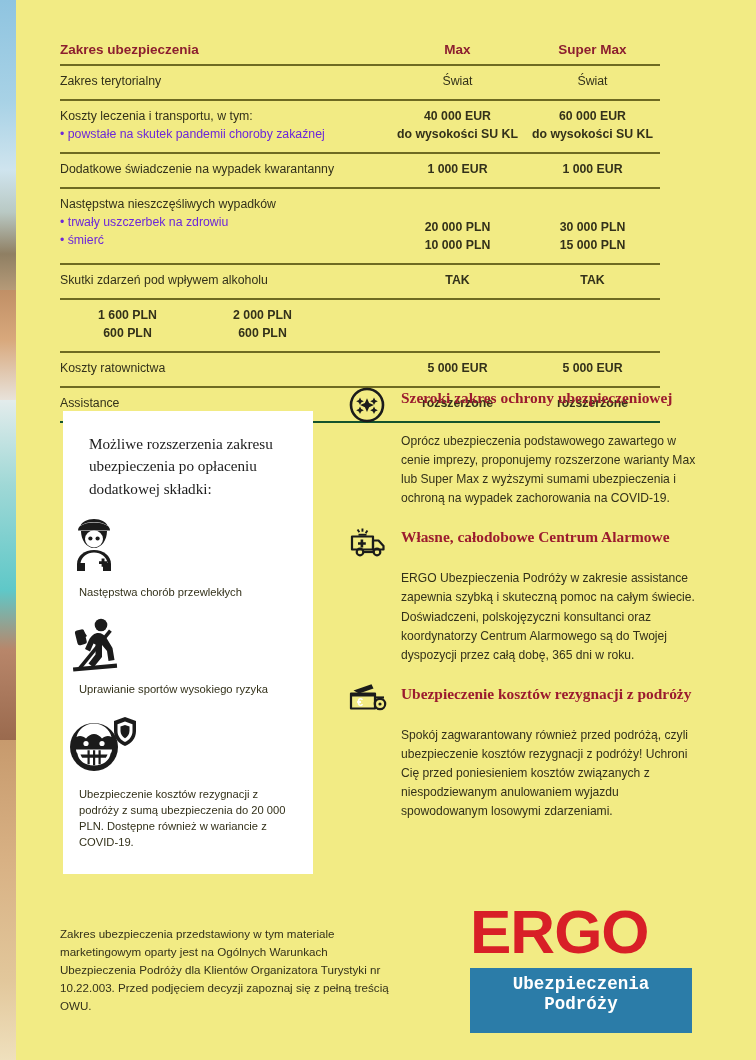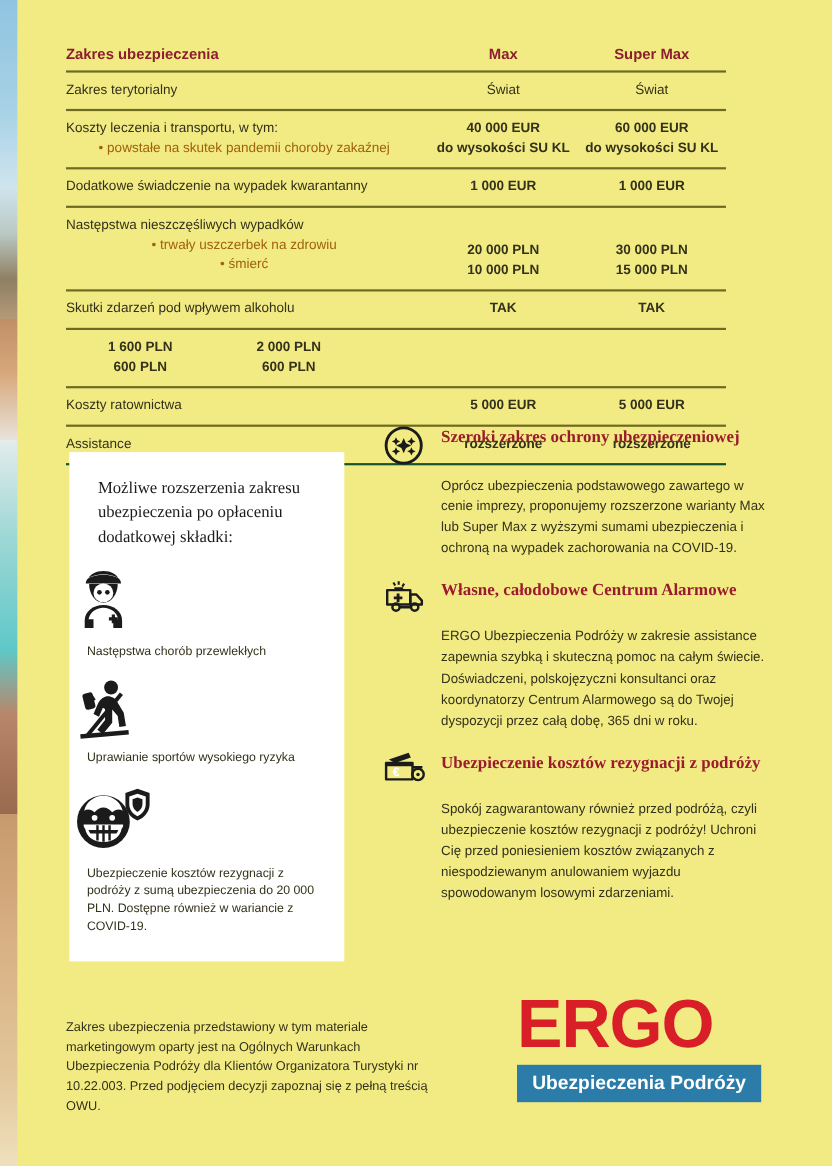--- a/index.html
+++ b/index.html
@@ -46,22 +46,22 @@
   .tc-val { width:135px; text-align:center; }
   .tc-val.v2 { width:135px; }
   .hdr .tc-label, .hdr .tc-val {
     color:#8c1f2f; font-weight:bold; font-size:13.5px;
   }
   .hdr { padding:4px 0 7px 0; border-top:none; }
   .lbl-main {
     font-size:12.3px; color:#33311a; line-height:1.46;
   }
   .lbl-bullet {
-    font-size:12.3px; color:#a16207; line-height:1.46;
-    padding-left:10px; text-indent:-10px;text-align:center;
+    font-size:12.3px; color:#6d28d9; line-height:1.46;
+    padding-left:10px; text-indent:-10px;
   }
   .val {
     font-size:12.3px; color:#33311a; line-height:1.46;
   }
   .val.b { font-weight:bold; }
   .spacer-line { height:1.46em; }
 
   
   #card {
     position:absolute; left:63px; top:399px;
@@ -112,21 +112,22 @@
     color:#d81f27; line-height:0.95;
     text-align:left;
   }
   #logo-bar {
     margin-top:6px;
     background:#2b7ca8;
     color:#ffffff;
     font-weight:bold;
     font-size:17.5px;
     text-align:center;
-    padding:6px 8px 7px 8px;
+    padding:6px 8px 19px 8px;
+    font-family:Liberation Mono, monospace;
   }
   svg { display:block; }
 </style>
 </head>
 <body>
 
 <div id="page">
 
   <div id="photo-strip">
     <div class="ps ps-sky"></div>

